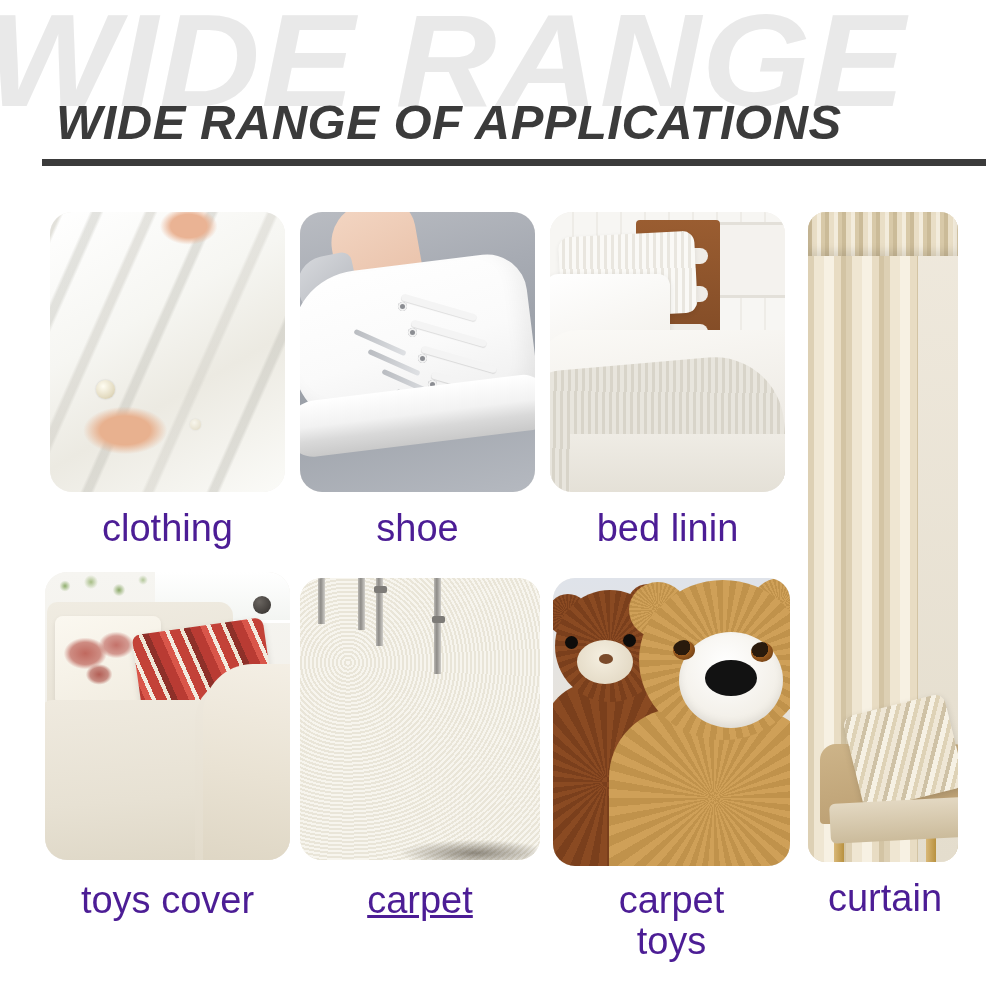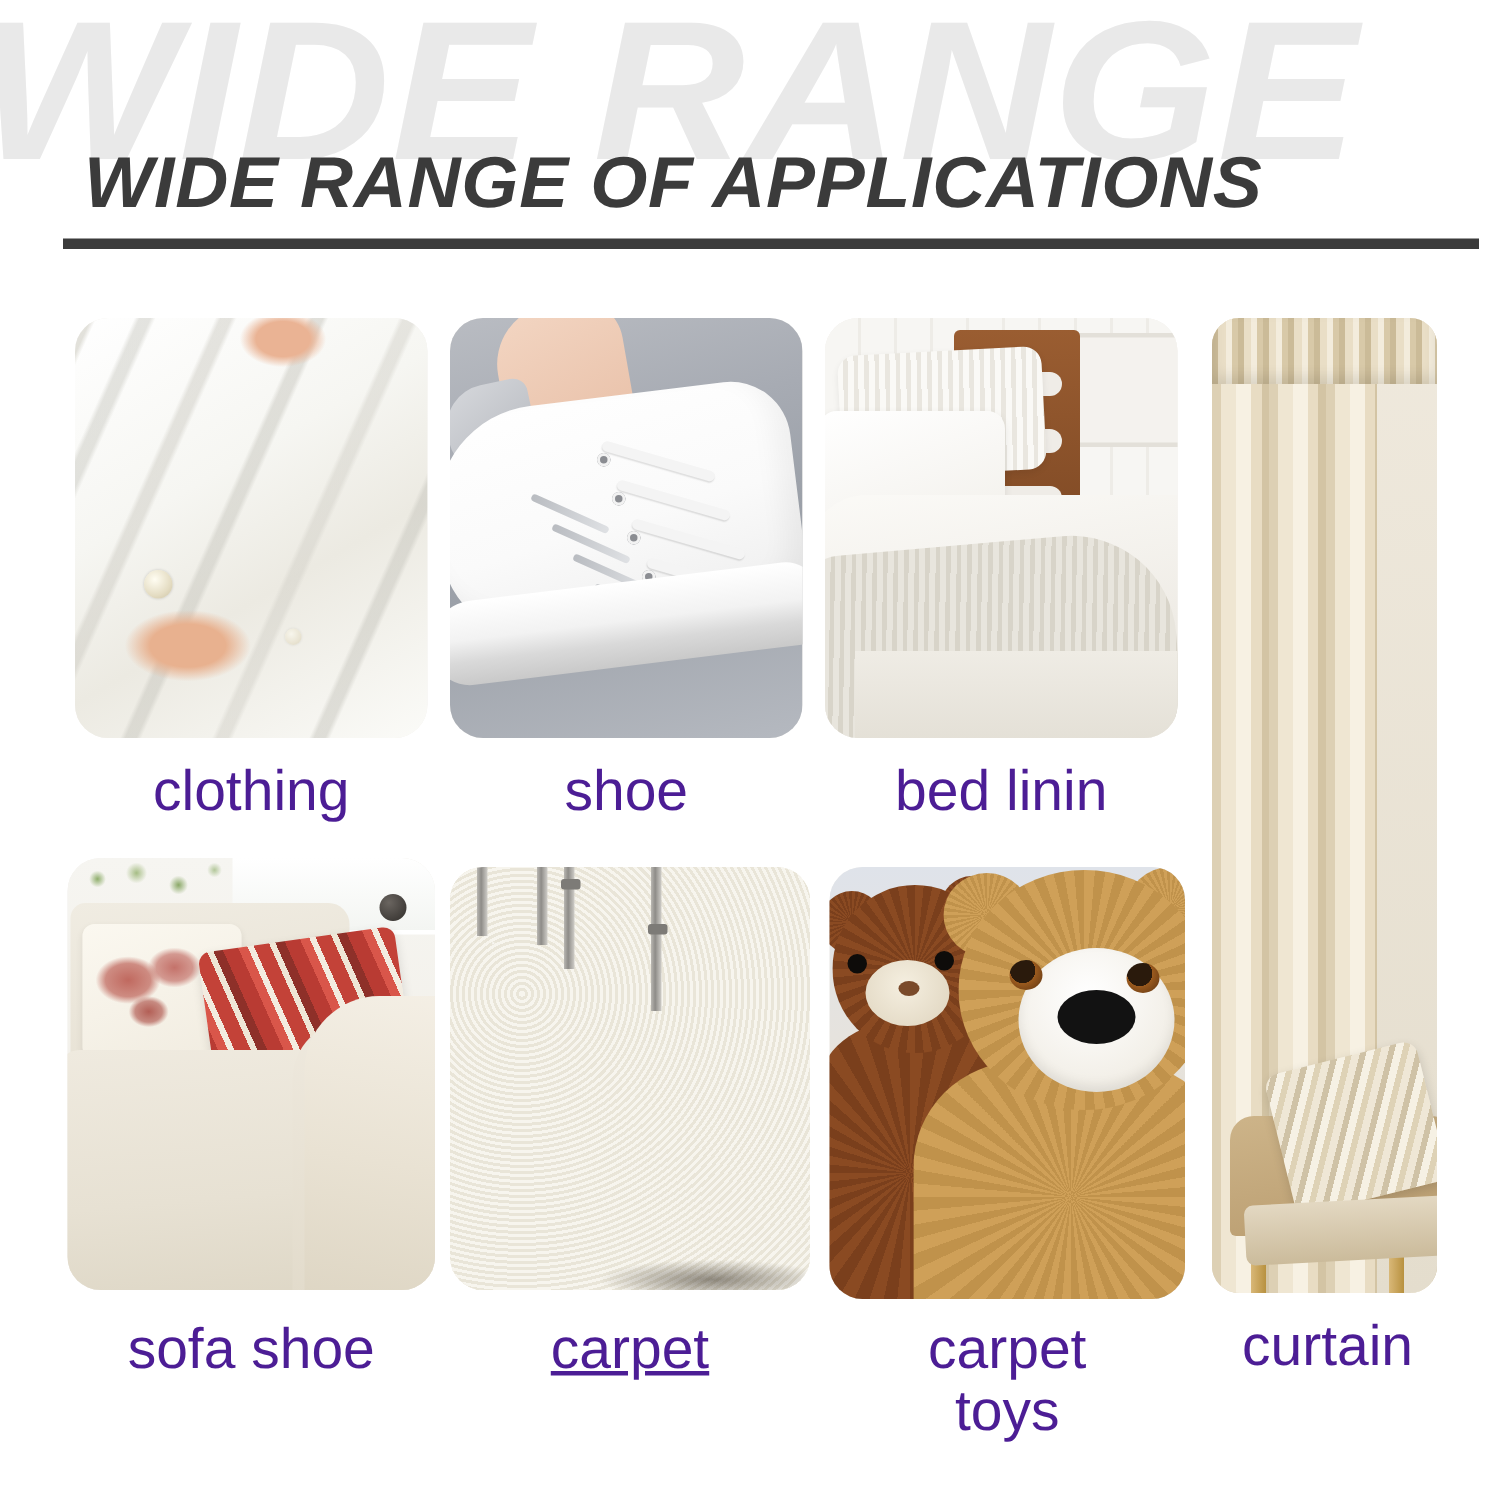--- a/index.html
+++ b/index.html
@@ -455,21 +455,21 @@
     <div class="back"></div>
     <div class="pillow-coral">
       <div class="coral"></div>
     </div>
     <div class="pillow-stripe"></div>
     <div class="seat"></div>
     <div class="arm"></div>
     <div class="drape"></div>
   </div>
 </div>
-<div class="label" style="left:30px; top:880px; width:275px;">sofa shoe</div>
+<div class="label" style="left:30px; top:880px; width:275px;">toys cover</div>
 
 <div class="card" id="card-carpet" style="left:300px; top:578px; width:240px; height:282px;">
   <div class="photo" id="ph-carpet">
     <div class="leg" style="left:18px; height:46px;"></div>
     <div class="leg" style="left:58px; height:52px;"></div>
     <div class="leg" style="left:76px; height:68px;"></div>
     <div class="leg" style="left:134px; height:96px;"></div>
     <div class="band" style="left:74px; top:8px;"></div>
     <div class="band" style="left:132px; top:38px;"></div>
     <div class="shadow-b"></div>

